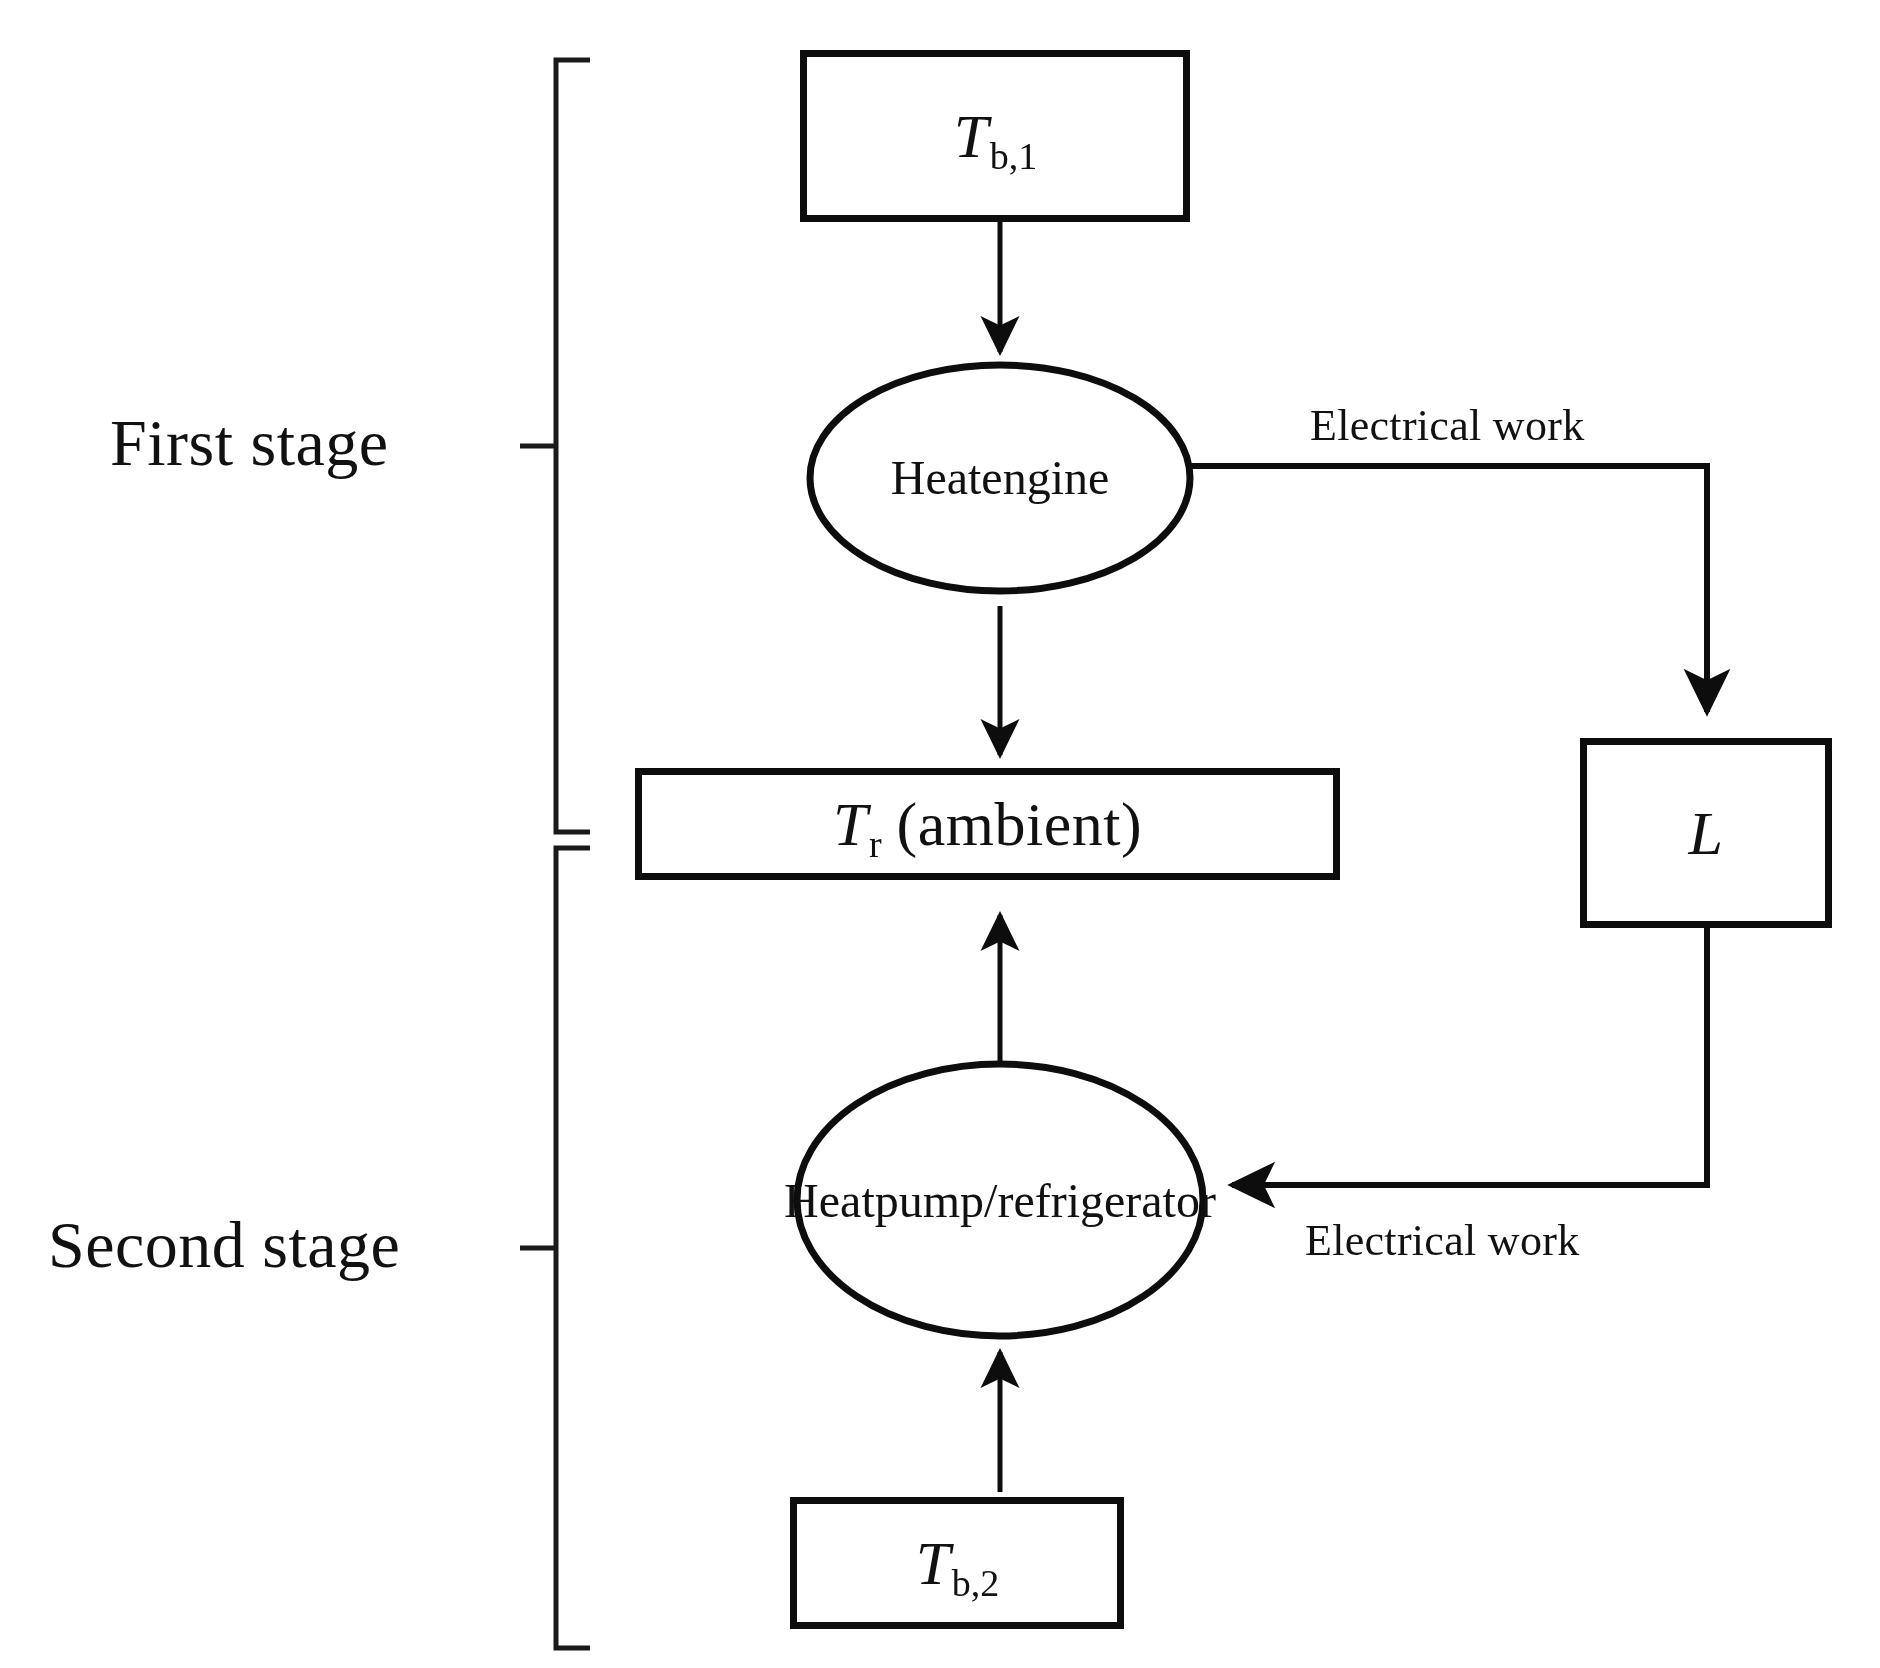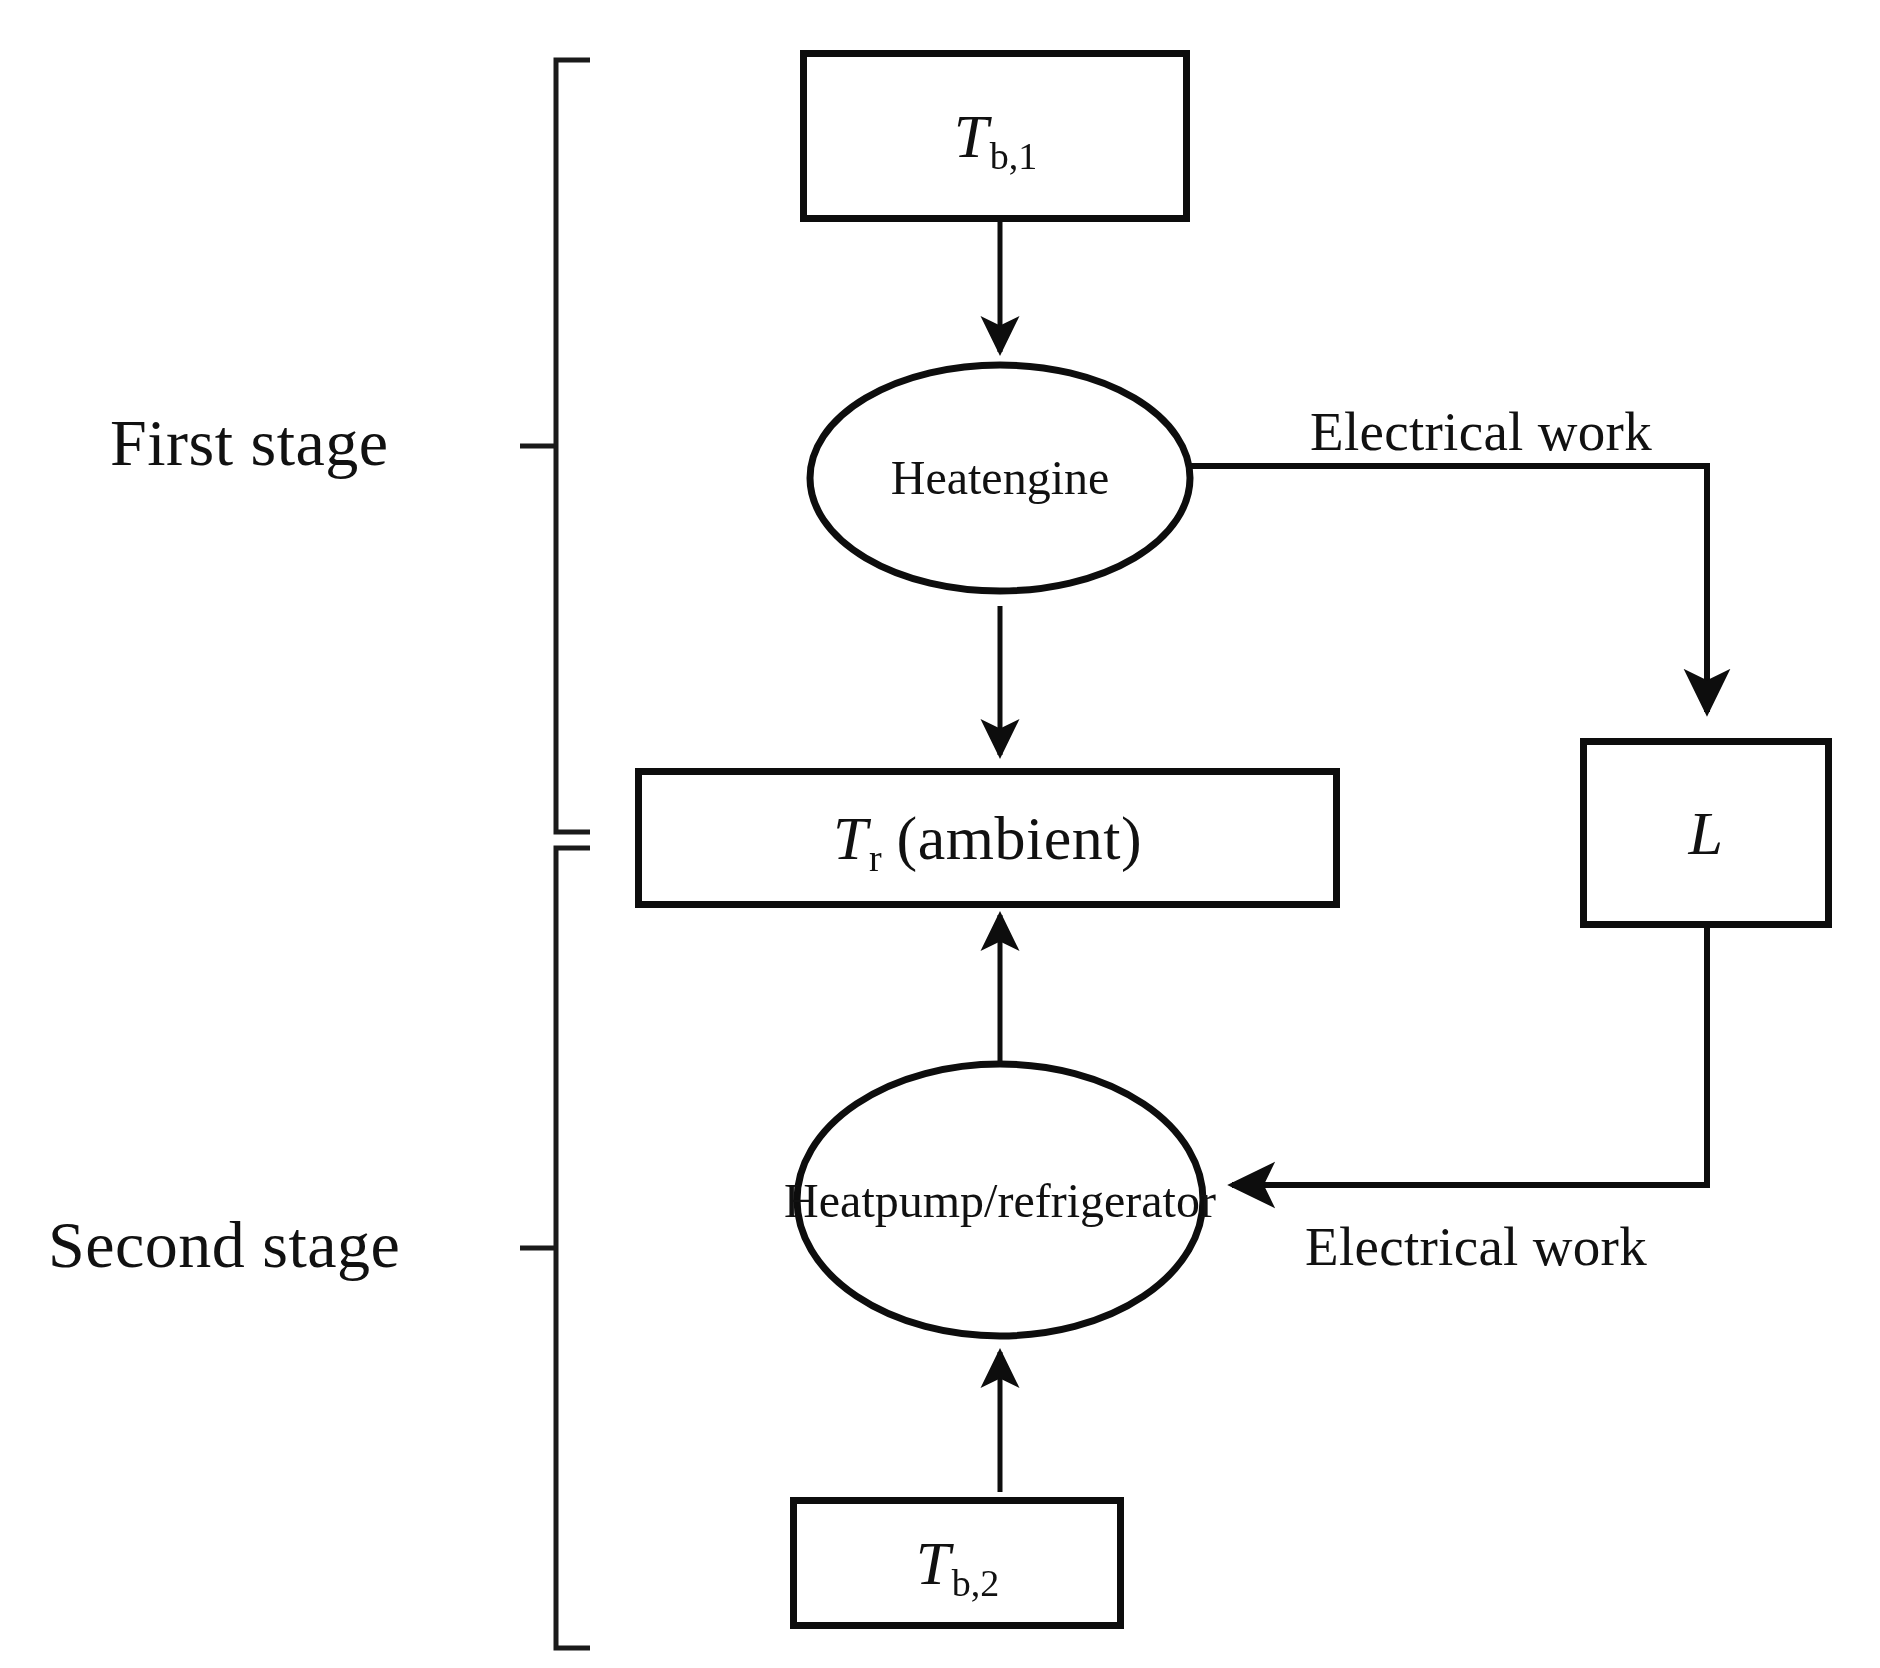--- a/index.html
+++ b/index.html
@@ -75,21 +75,21 @@
   .free-label {
     position: absolute;
     color: #111111;
     white-space: nowrap;
   }
   .stage-label {
     font-size: 66px;
     letter-spacing: 0.5px;
   }
   .work-label {
-    font-size: 55px;
+    font-size: 44px;
     letter-spacing: 0.3px;
   }
 </style>
 </head>
 <body>
 
 <div id="root">
 
   <svg class="layer" viewBox="0 0 1880 1668">
     <defs>
@@ -121,21 +121,21 @@
     <line x1="520" y1="1248" x2="556" y2="1248" stroke="#1a1a1a" stroke-width="5"></line>
   </svg>
 
   <div class="node-box" style="left:800px; top:50px; width:390px; height:172px;">
     <span class="inner-shadow"></span>
     <span class="box-label">
       <span>T</span><span class="sub">b,1</span>
     </span>
   </div>
 
-  <div class="node-box" style="left:635px; top:768px; width:705px; height:140px;">
+  <div class="node-box" style="left:635px; top:768px; width:705px; height:112px;">
     <span class="inner-shadow"></span>
     <span class="box-label">
       <span>T</span><span class="sub">r</span><span class="rm">&nbsp;</span><span class="rm">(ambient)</span>
     </span>
   </div>
 
   <div class="node-box" style="left:1580px; top:738px; width:252px; height:190px;">
     <span class="inner-shadow"></span>
     <span class="box-label">L</span>
   </div>

